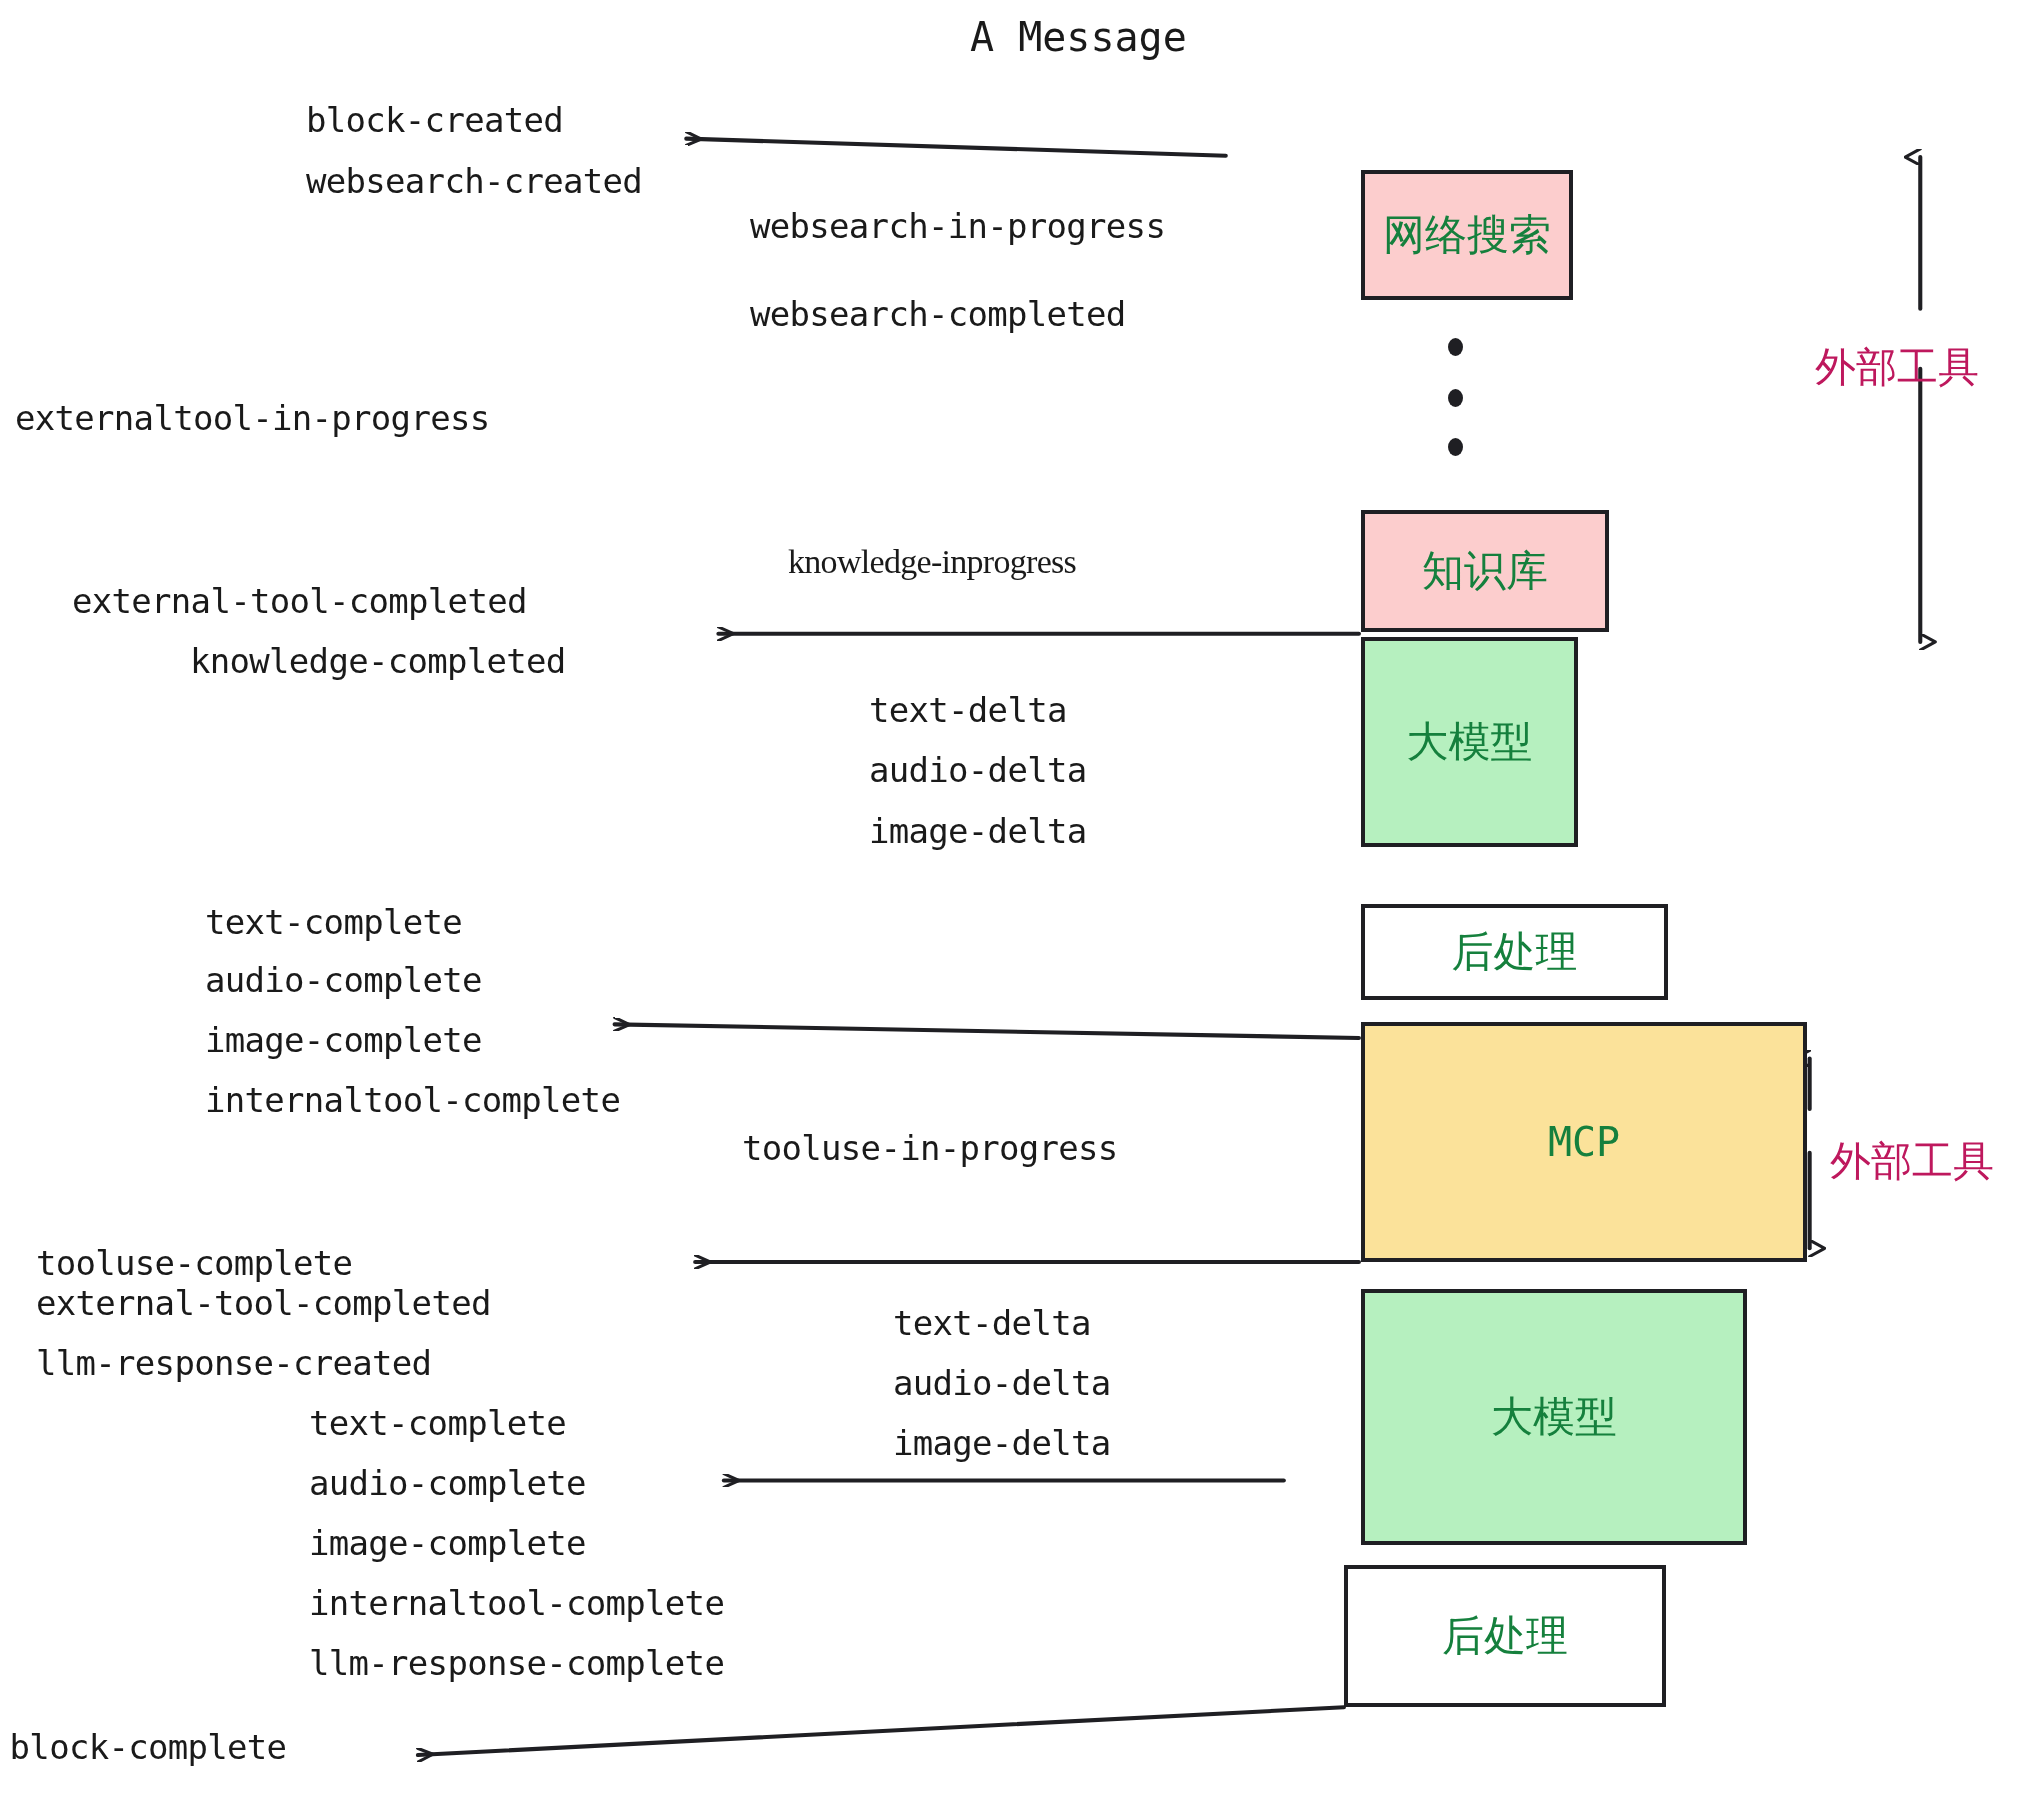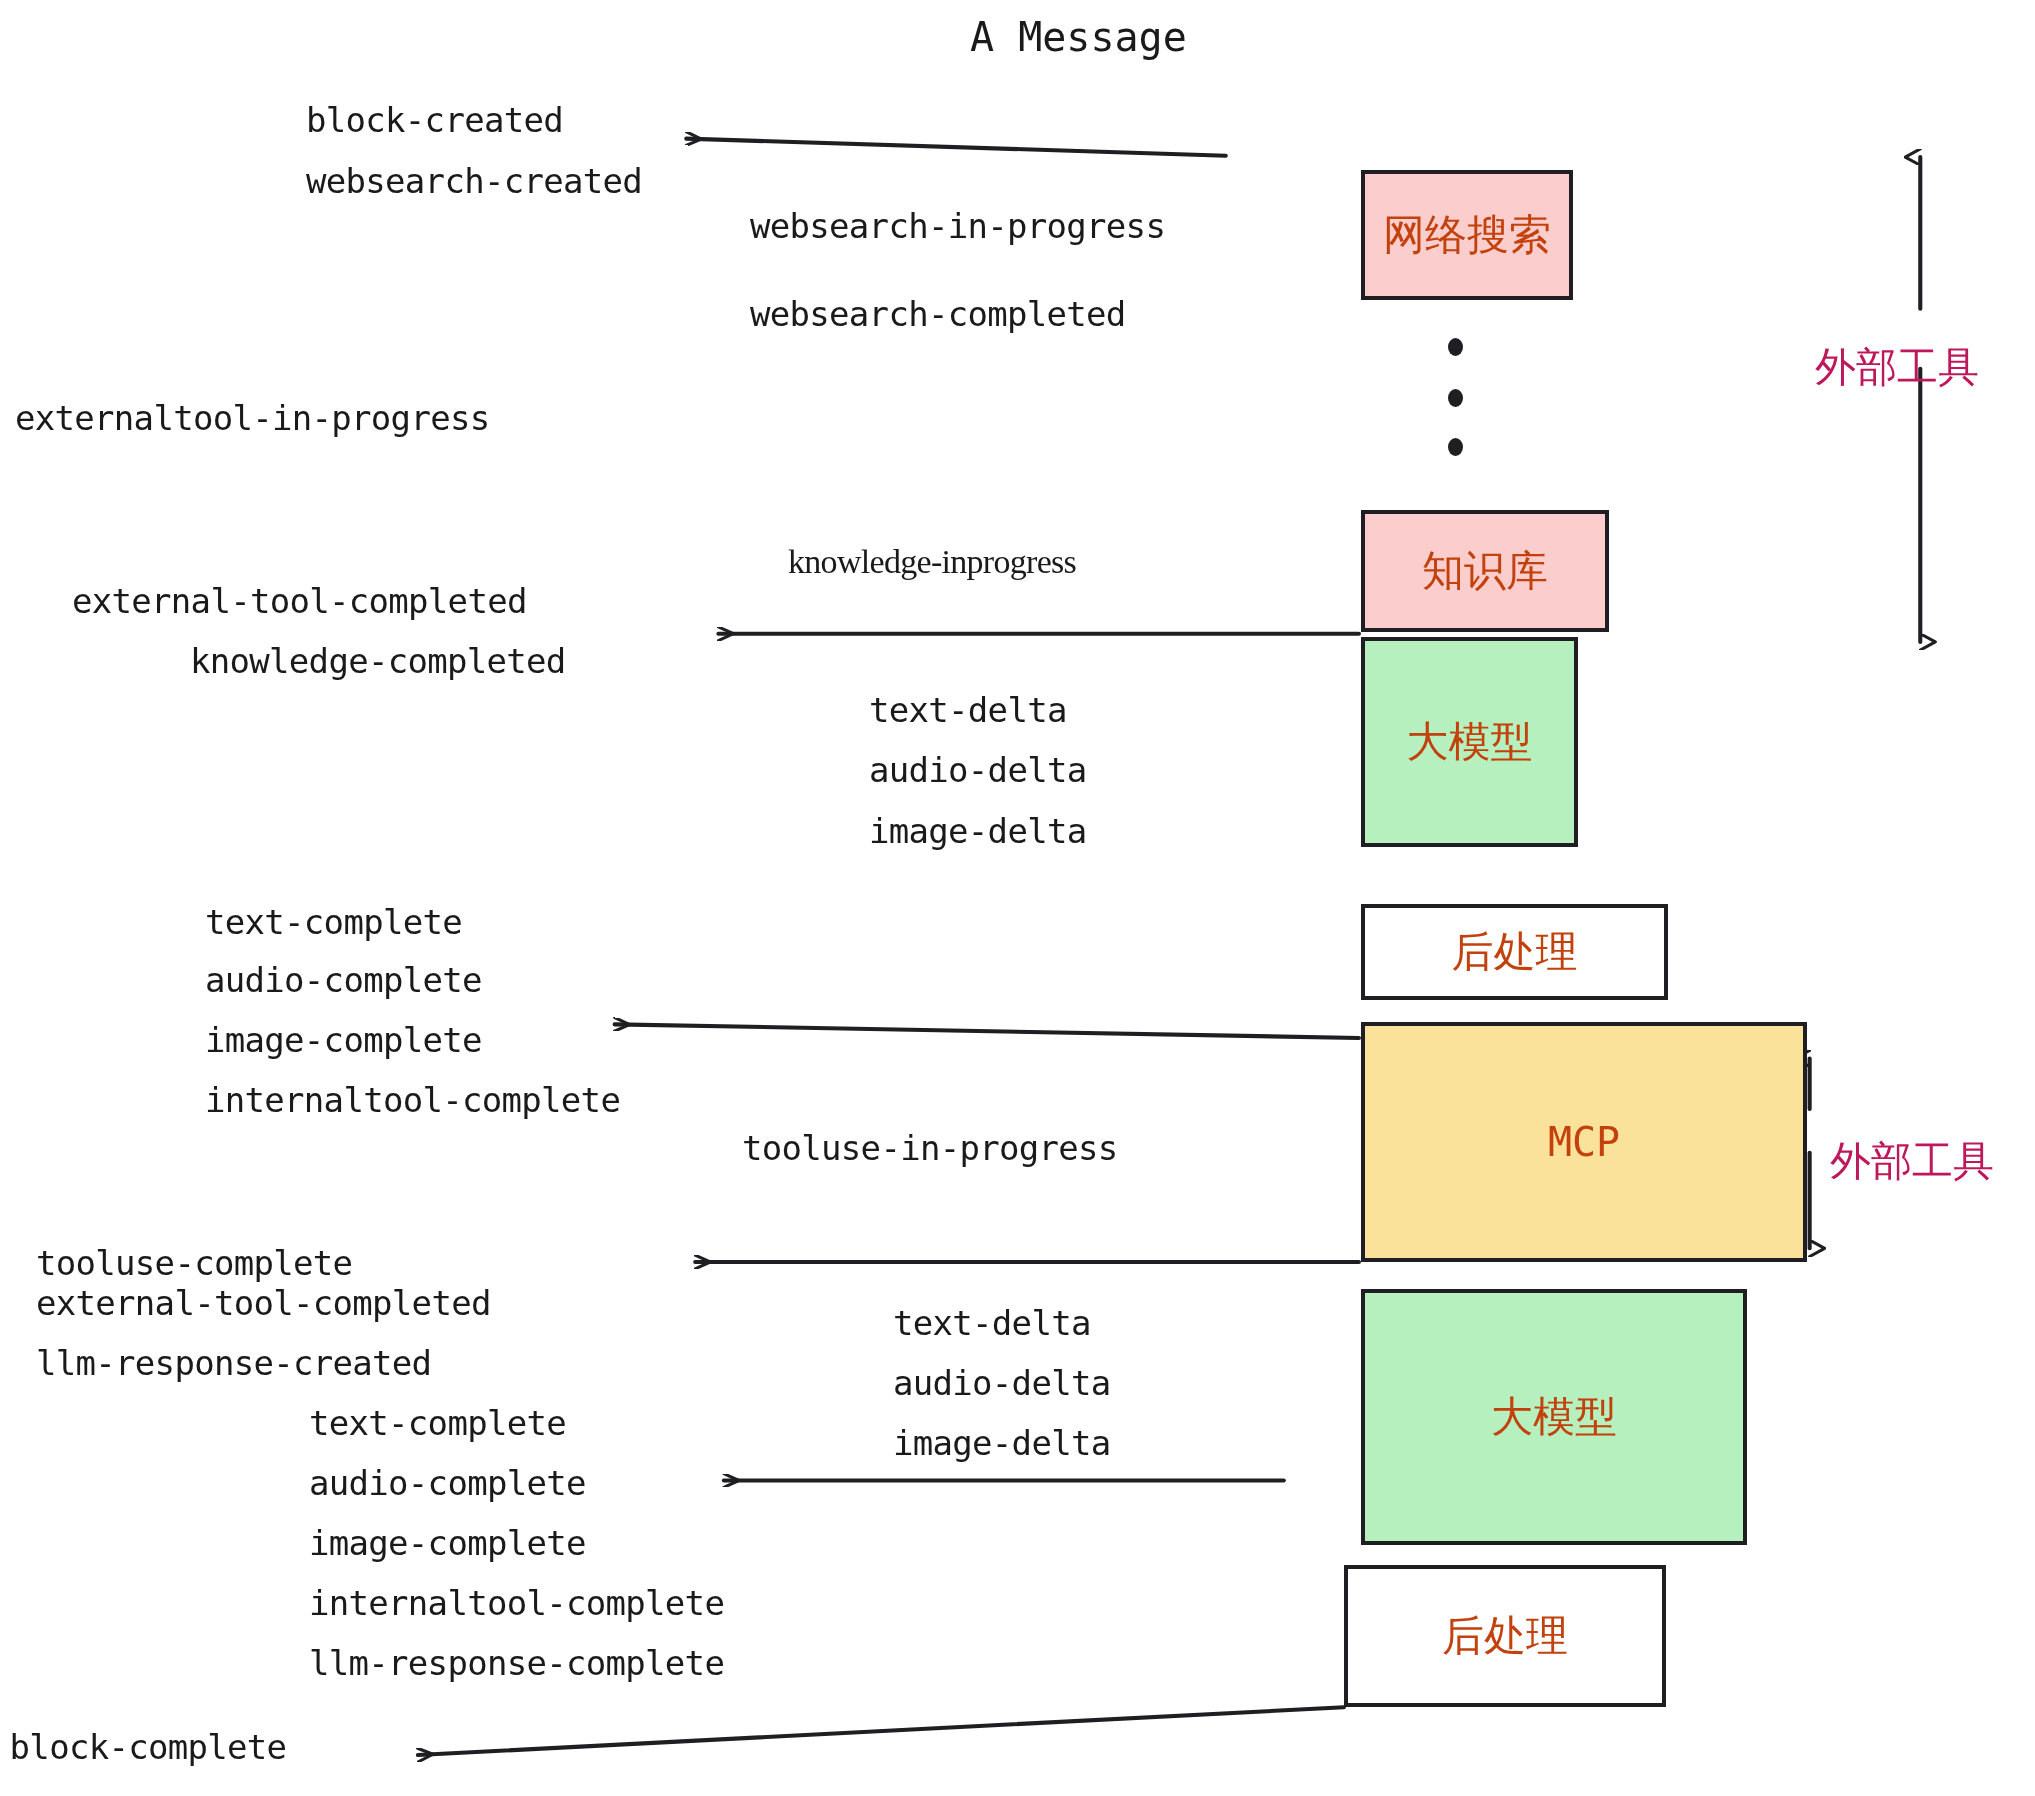--- a/index.html
+++ b/index.html
@@ -11,21 +11,21 @@
   .evt{position:absolute;white-space:nowrap;
        font-family:"DejaVu Sans Mono","Liberation Mono",monospace;
        font-size:34px;color:#1a1a1a;letter-spacing:-0.7px;}
   .title{position:absolute;white-space:nowrap;
        font-family:"DejaVu Sans Mono","Liberation Mono",monospace;
        font-size:40px;color:#1a1a1a;}
   .boxlabel{position:absolute;display:flex;align-items:center;
        justify-content:center;box-sizing:border-box;
        border:4.1px solid #1f1f23;
        font-family:"DejaVu Sans","Liberation Sans",sans-serif;
-       font-size:42px;color:#c2410c;}
+       font-size:42px;color:#15803d;}
   .boxlabel.mono{font-family:"DejaVu Sans Mono","Liberation Mono",monospace;
        font-size:40px;}
   .sidelabel{position:absolute;white-space:nowrap;
        font-family:"DejaVu Sans","Liberation Sans",sans-serif;
        font-size:41px;color:#be185d;}
   .dot{position:absolute;width:15px;height:18px;border-radius:50%;
        background:#1f1f23;}
 </style>
 </head>
 <body>

